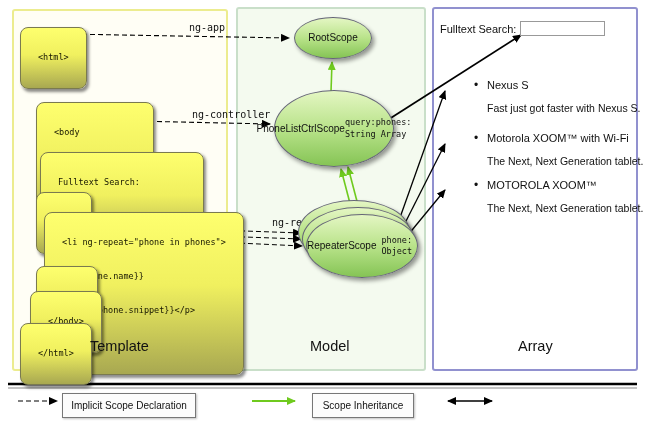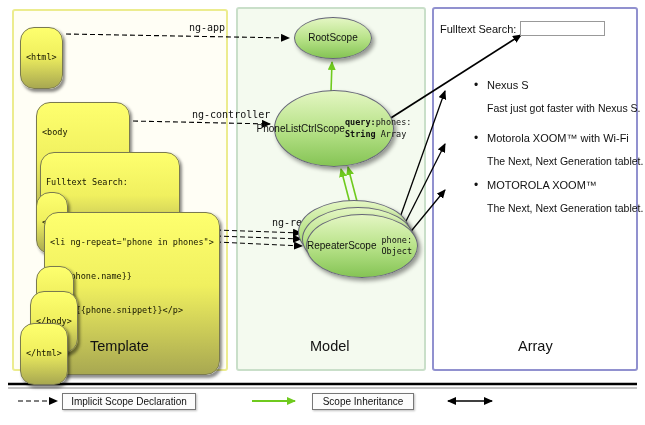--- a/index.html
+++ b/index.html
@@ -9,47 +9,47 @@
 
   .panel{position:absolute;border-radius:3px;}
   .panel.template{left:12px;top:9px;width:216px;height:362px;border:2px solid #ecec8f;background:#fffef5;}
   .panel.model{left:236px;top:7px;width:190px;height:364px;border:2px solid #c9dfc9;background:#f4faef;}
   .panel.view{left:432px;top:7px;width:206px;height:364px;border:2px solid #9191cf;background:#ffffff;}
   .panel-label{position:absolute;font-size:14.5px;color:#111;}
 
   .arrows{position:absolute;left:0;top:0;width:645px;height:425px;pointer-events:none;}
 
   .code{position:absolute;background:linear-gradient(180deg,#feff6e 0%,#f0f05f 45%,#a8a851 100%);
-        border:1px solid #7a7a50;border-radius:14px;box-shadow:2px 2.5px 3px rgba(0,0,0,.45);
+        border:1px solid #7a7a50;border-radius:8px;box-shadow:2px 2.5px 3px rgba(0,0,0,.45);
         font-family:"DejaVu Sans Mono",monospace;font-size:8.5px;line-height:1.32;
-        padding:2px 5px;color:#151500;white-space:pre;}
+        padding:2px 17px;color:#151500;white-space:pre;}
   .code .b{font-weight:bold;}
 
   .arrow-label{position:absolute;font-family:"DejaVu Sans Mono",monospace;font-size:10px;color:#111;padding-left:29px;}
 
   .ellipse{position:absolute;border:1px solid #667;border-radius:50%;
            background:linear-gradient(180deg,#e4f6c3 0%,#b9e38a 50%,#85c455 100%);
            box-shadow:2.5px 3px 4px rgba(0,0,0,.4);
            display:flex;flex-direction:row;align-items:center;justify-content:center;text-align:center;}
   .ellipse.plain{display:block;}
   .ellipse .name{font-size:10px;line-height:1.15;color:#111;}
   .ellipse .prop{font-family:"DejaVu Sans Mono",monospace;font-size:8.5px;line-height:1.35;color:#111;}
-  .ellipse .prop.b{font-weight:bold;}
+  .ellipse .prop.b{font-weight:normal;}
   .ellipse .gap{height:4px;}
 
   .view-search-label{position:absolute;left:440px;top:23px;font-size:11px;}
   .view-search-input{position:absolute;left:520px;top:21px;width:85px;height:15px;border:1px solid #999;
                      background:#fff;font-size:10px;padding:0 2px;font-family:"Liberation Sans",sans-serif;}
   .view-item{position:absolute;left:463px;width:172px;font-size:11px;margin-left:24px;}
   .view-item .title{position:relative;line-height:1.2;}
   .view-item .bullet{position:absolute;left:-13px;top:-1px;}
   .view-item .bullet::before{content:"\2022";font-size:12px;}
   .view-item .desc{margin-top:10px;font-size:10.5px;line-height:1.2;}
 
-  .legend-box{position:absolute;top:393px;height:17px;border:1px solid #777;background:#fcfcfc;
+  .legend-box{position:absolute;top:393px;height:25px;border:1px solid #777;background:#fcfcfc;
               box-shadow:1px 1px 2px rgba(0,0,0,.25);font-size:10px;
               display:flex;align-items:center;justify-content:center;}
 </style>
 </head>
 <body>
 
 <div class="stage">
 
   <div class="panel template"></div>
   <div class="panel model"></div>

